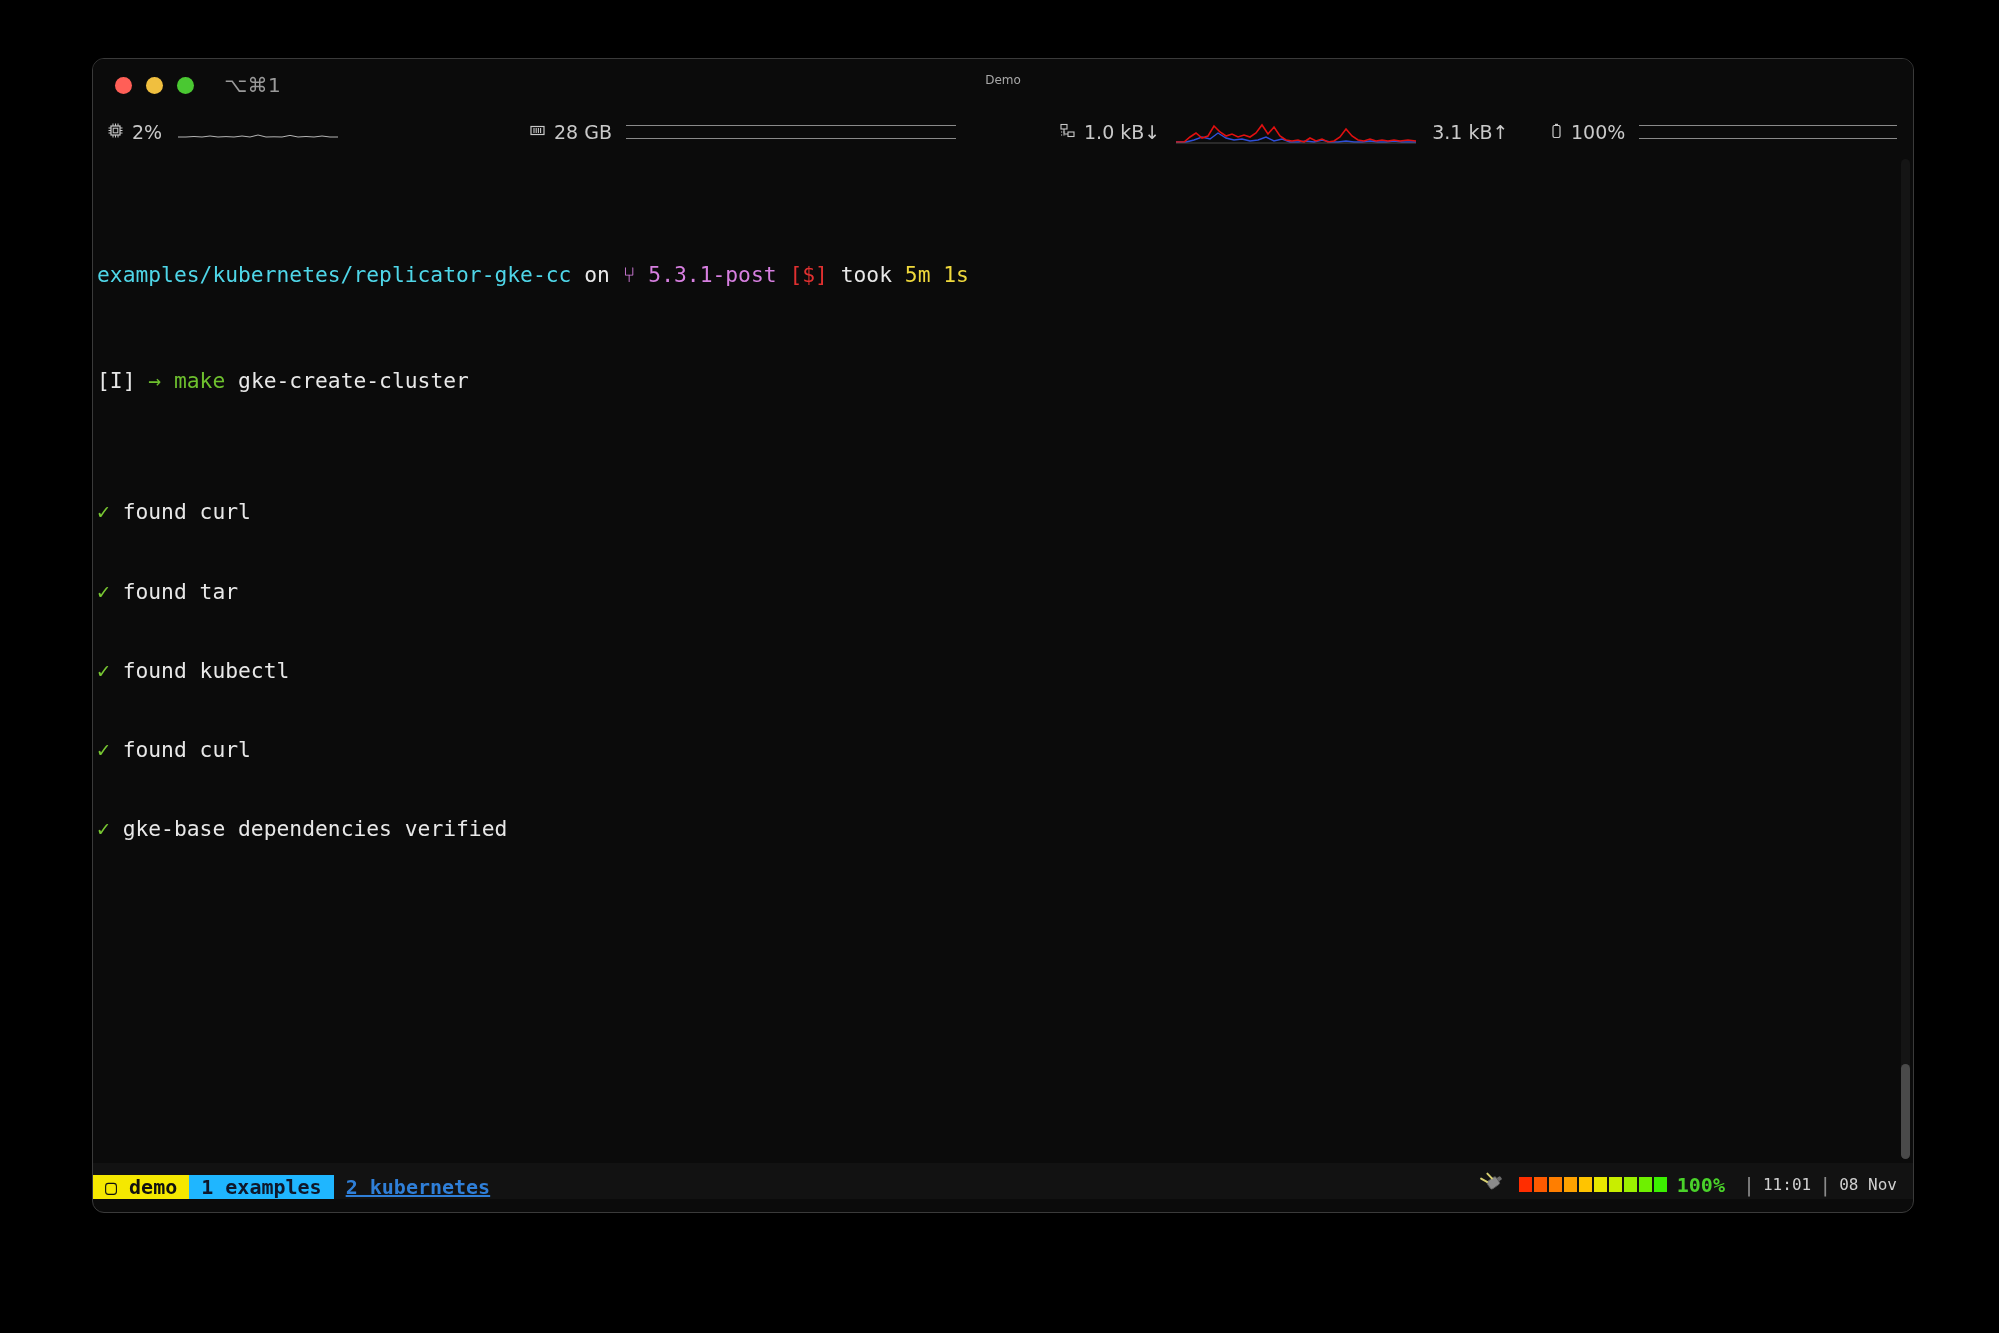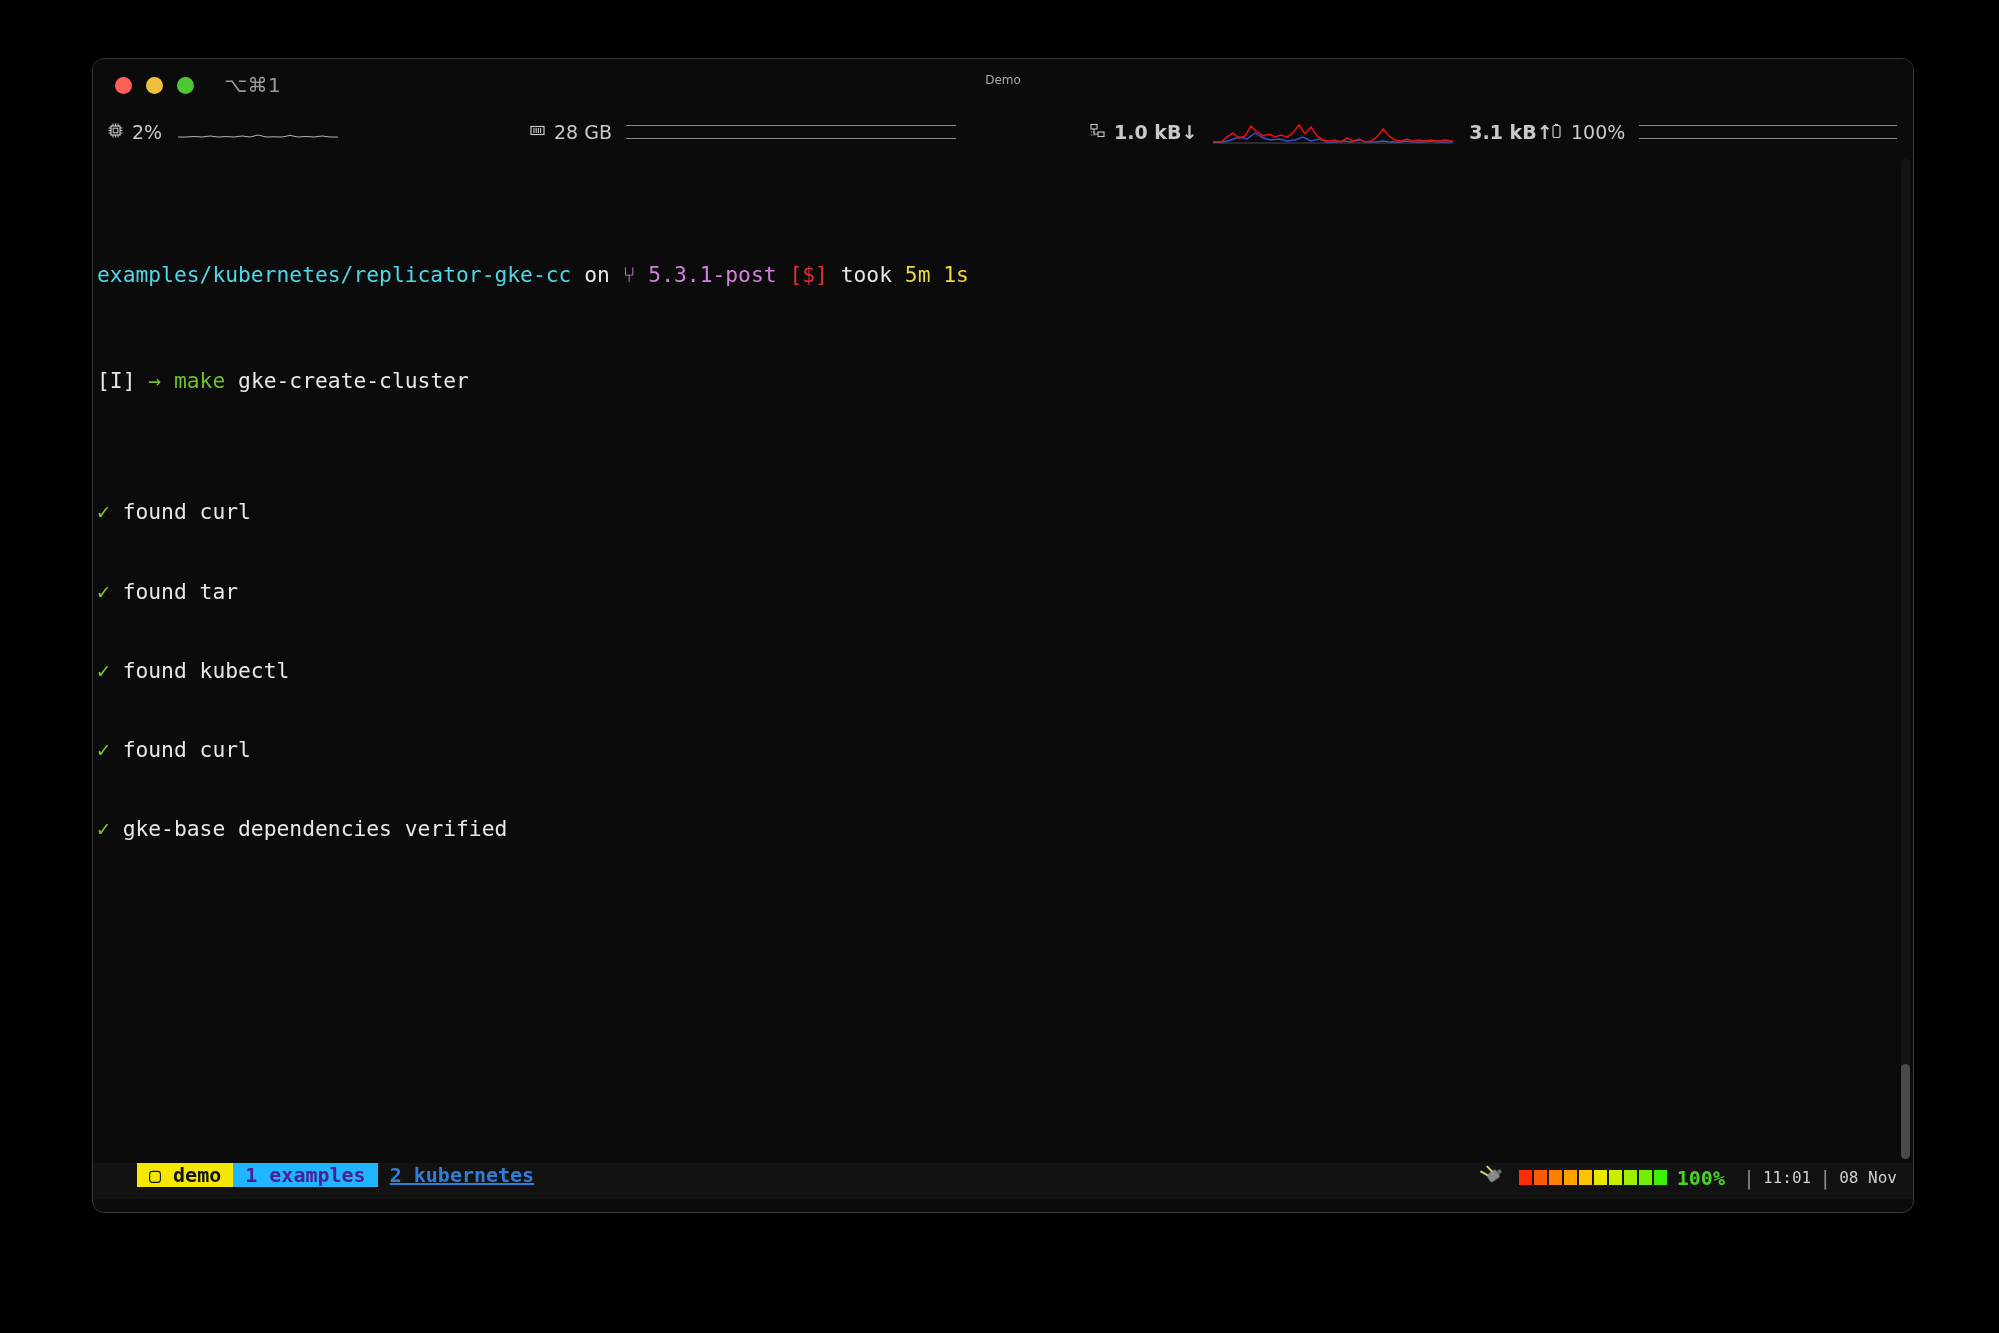--- a/index.html
+++ b/index.html
@@ -120,29 +120,28 @@
     background: #4a4a4a;
     border-radius: 5px;
   }
 
   
   #tmux {
     position: relative;
     height: 36px;
     background: #121212;
     display: flex;
-    align-items: flex-start;
+    align-items: flex-end;
     font-family: "DejaVu Sans Mono", monospace;
     font-size: 20px;
     font-weight: bold;
-    padding-left: 44px;
   }
   .tseg { display: flex; align-items: center; padding: 0 12px; white-space: pre; }
   #t-session { background: #f5e800; color: #101010; }
-  #t-win1 { background: #1fb6ff; color: #4c1d95; }
+  #t-win1 { background: #1fb6ff; color: #0f172a; }
   #t-win2 { background: transparent; color: #2f7fd8; text-decoration: underline; }
   #tmux-right {
     margin-left: auto;
     display: flex; align-items: center; gap: 0;
     padding-right: 16px;
     font-weight: normal;
   }
   #plug { font-size: 21px; padding: 0 14px 0 0; }
   .bblk { display:inline-block; width: 13px; height: 15px; margin-right: 2px; }
   #batpct { color: #4ad22a; font-weight: bold; padding: 0 10px 0 8px; font-size: 20px; }
@@ -202,21 +201,21 @@
               <line x1="7.2" y1="6" x2="7.2" y2="11"></line>
             <line x1="9.4" y1="6" x2="9.4" y2="11"></line>
               <line x1="11.6" y1="6" x2="11.6" y2="11"></line>
           </g>
         </svg>
       </span>
       <span class="mval">28 GB</span>
       <span class="barline" style="width:330px; margin-left:6px;"></span>
     </div>
 
-    <div class="metric" style="left:996px;font-weight:bold;">
+    <div class="metric" style="left:966px;">
       <span class="mico">
         <svg width="17" height="17" viewBox="0 0 17 17">
           <rect x="2" y="2.5" width="6" height="4.5" fill="none" stroke="#c9c9c9" stroke-width="1.1"></rect>
           <rect x="9" y="10" width="6" height="4.5" fill="none" stroke="#c9c9c9" stroke-width="1.1"></rect>
           <path d="M5 7 L5 12 L9 12" fill="none" stroke="#c9c9c9" stroke-width="1.1"></path>
           <line x1="2" y1="10" x2="7" y2="10" stroke="#c9c9c9" stroke-width="1.1" stroke-dasharray="1.2 1.2"></line>
           <line x1="2" y1="13" x2="7" y2="13" stroke="#c9c9c9" stroke-width="1.1" stroke-dasharray="1.2 1.2"></line>
         </svg>
       </span>
       <span class="mval">1.0 kB↓</span>

